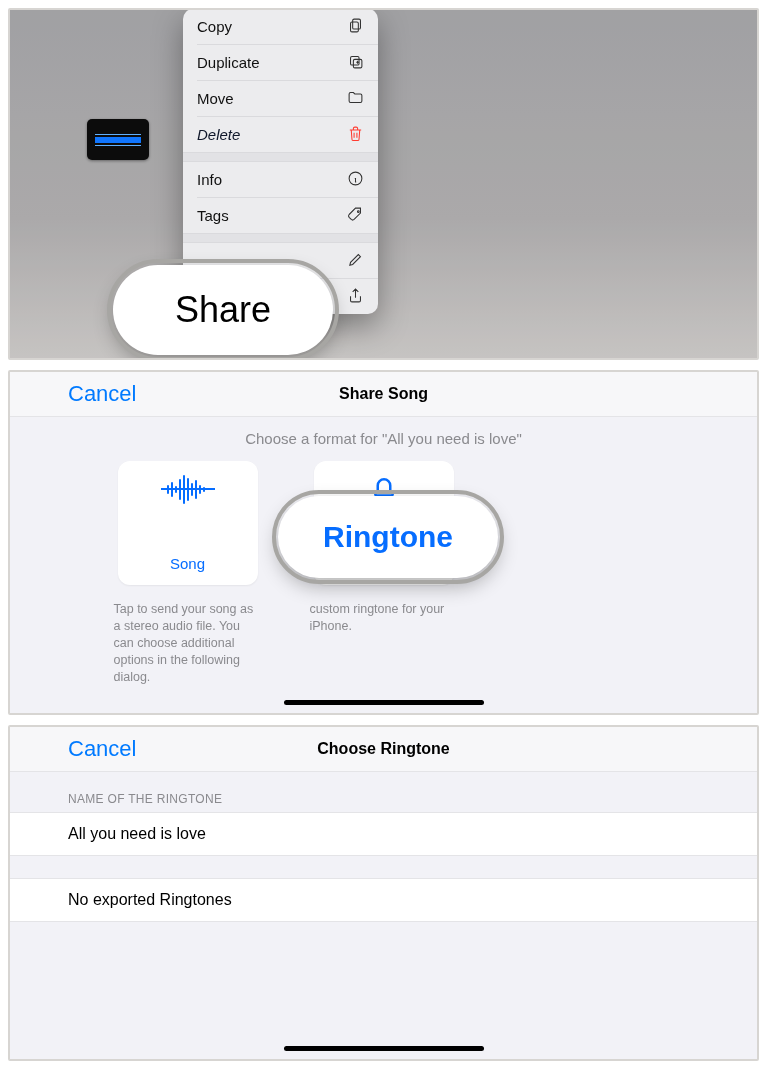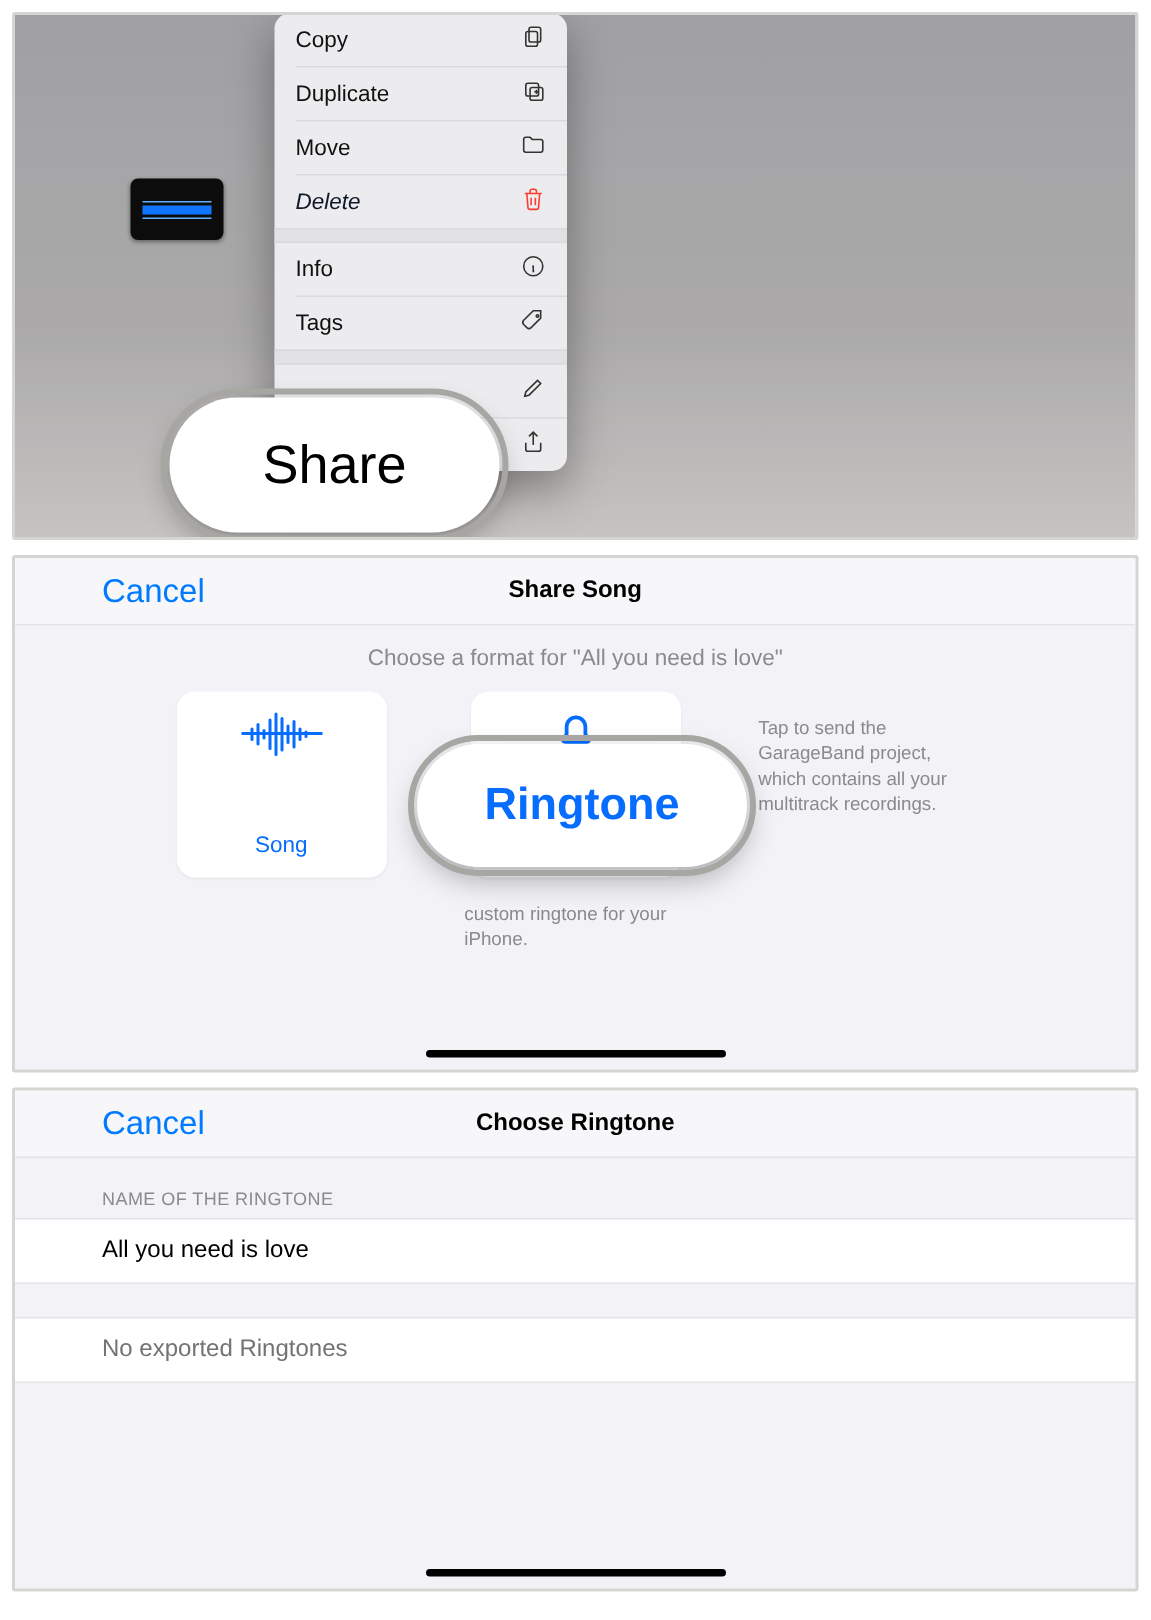--- a/index.html
+++ b/index.html
@@ -119,21 +119,21 @@
   .c2 { left:268px; top:124px; width:220px; height:82px; font-size:30px; color:#066dff; font-weight:600; }
 
   .home-ind { position:absolute; bottom:8px; left:50%; transform:translateX(-50%);
     width:200px; height:5px; background:#000; border-radius:3px; }
 
   
   .p3 { height:332px; background:#f2f2f7; }
   .section-h { font-size:12px; letter-spacing:.3px; color:#8a8a8e; padding:20px 0 6px 58px; }
   .row-white { background:#fff; border-top:1px solid #e4e4e7; border-bottom:1px solid #e4e4e7;
     padding:12px 18px 12px 58px; font-size:16px; }
-  .row-grey { color:#737373; }
+  .row-grey { color:#000000; }
   .c3 { left:557px; top:18px; width:190px; height:76px; font-size:30px; color:#066dff; font-weight:600; z-index:5; }
 
 </style>
 </head>
 <body>
 
 <div class="panel p1">
   <div class="p1-dim"></div>
 
   <div class="track-thumb">
@@ -242,37 +242,37 @@
             <span class="wi4"></span>
             <span class="wi5"></span>
             <span class="wi6"></span>
             <span class="wi7"></span>
             <span class="wi8"></span>
             <span class="wi9"></span>
             <span class="wi10"></span>
         </div>
         <span class="label">Song</span>
       </div>
+      <div class="desc">Tap to send your song as a stereo audio file. You can choose additional options in the following dialog.</div>
     </div>
 
     <div class="card">
       <div class="tile">
         <div class="bell-icon">
           <svg viewBox="0 0 24 24">
               <path d="M6 18h12a1 1 0 0 0 .7-1.7L17 14V10a5 5 0 0 0-10 0v4l-1.7 2.3A1 1 0 0 0 6 18z"></path>
               <path d="M10 20a2 2 0 0 0 4 0"></path>
             </svg>
         </div>
         <span class="label">Ringtone</span>
       </div>
       <div class="desc">custom ringtone for your iPhone.</div>
     </div>
 
     <div class="card">
-      <div class="desc">Tap to send the GarageBand project, which contains all your multitrack recordings.</div>
     </div>
   </div>
 
   <div class="callout c2">
     <span>Ringtone</span>
   </div>
 
   <div class="home-ind"></div>
 </div>
 

